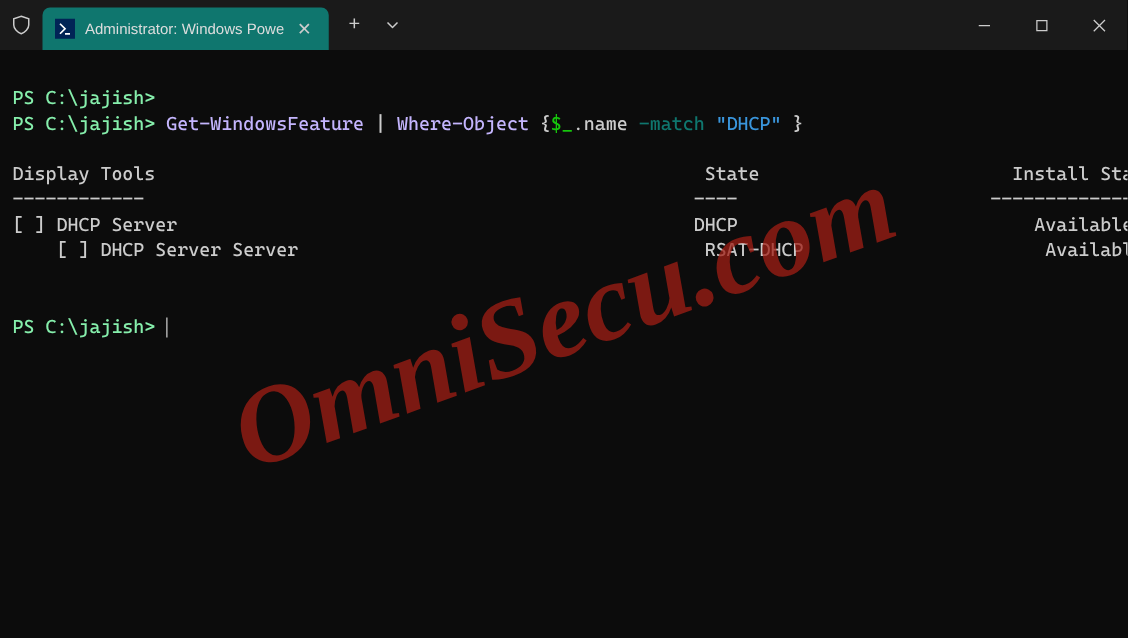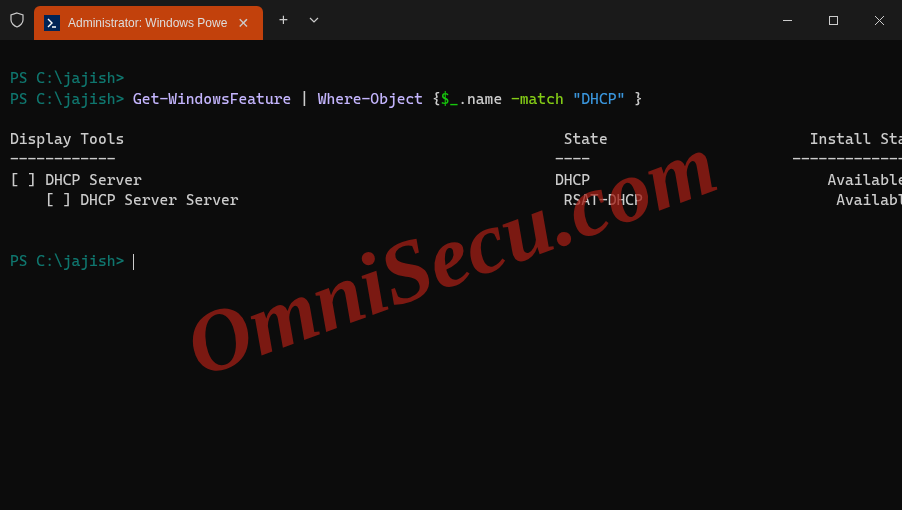--- a/index.html
+++ b/index.html
@@ -20,21 +20,21 @@
     }
     .shield-icon {
       width: 18px;
       height: 18px;
       margin-right: 8px;
       display: flex;
       align-items: center;
       justify-content: center;
     }
     .tab {
-      background: #c2410c;
+      background: #0f766e;
       border-radius: 6px 6px 0 0;
       height: 34px;
       display: flex;
       align-items: center;
       padding: 0 10px;
       margin-top: 6px;
       min-width: 220px;
       max-width: 230px;
     }
     .tab-icon {
@@ -102,24 +102,24 @@
       color: #ccc;
     }
     .terminal {
       padding: 8px 10px;
       color: #cccccc;
       font-size: 15px;
       line-height: 1.35;
       white-space: pre;
       position: relative;
     }
-    .prompt { color: #0f766e; }
+    .prompt { color: #86efac; }
     .cmd-yellow { color: #c4b5fd; }
     .cmd-green { color: #16c60c; }
-    .cmd-gray { color: #84cc16; }
+    .cmd-gray { color: #0f766e; }
     .cmd-cyan { color: #3a96dd; }
     .cursor {
       display: inline-block;
       width: 1px;
       height: 16px;
       background: #ccc;
       vertical-align: middle;
     }
     .watermark {
       position: absolute;

